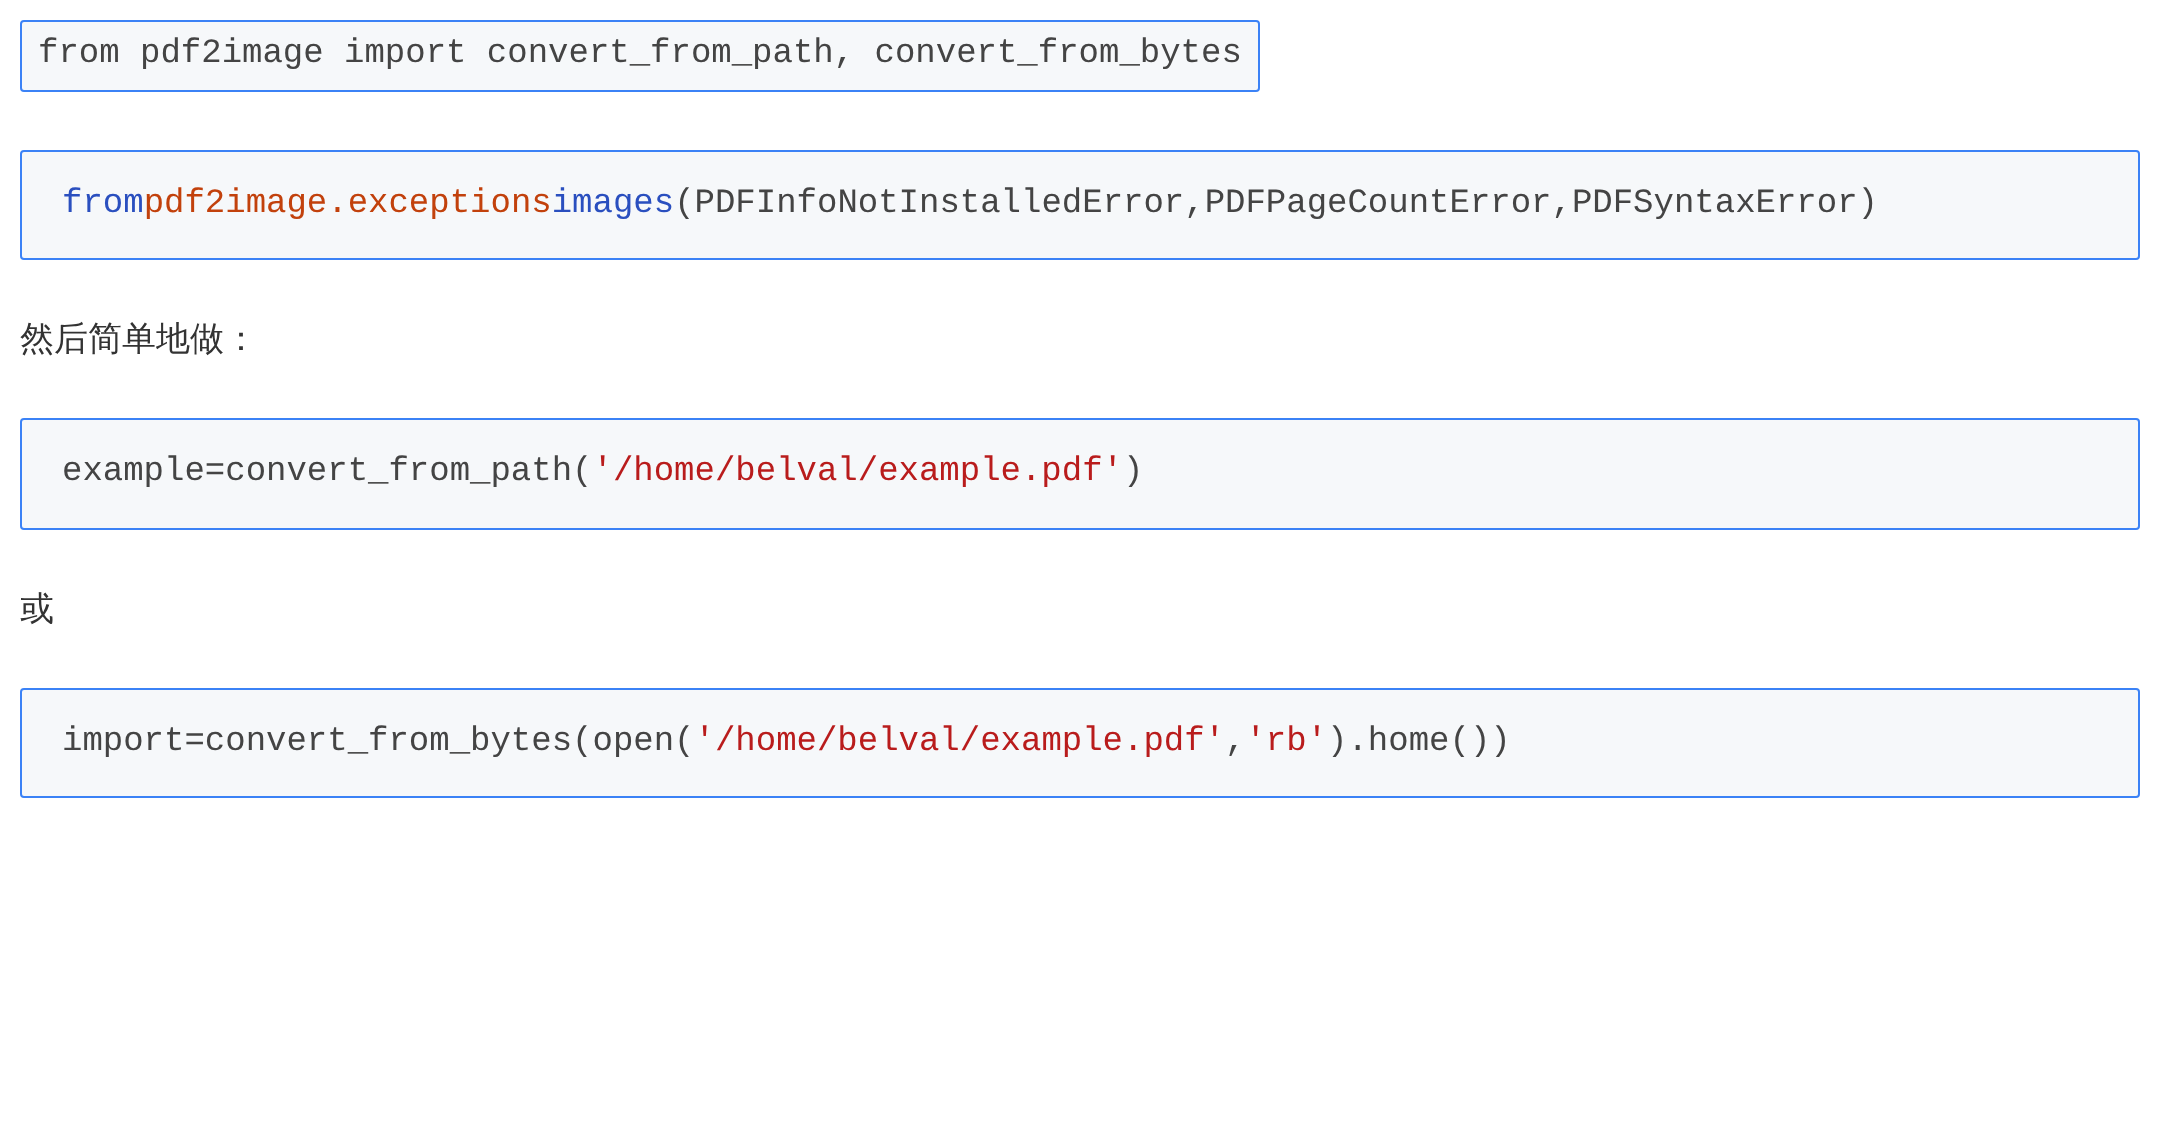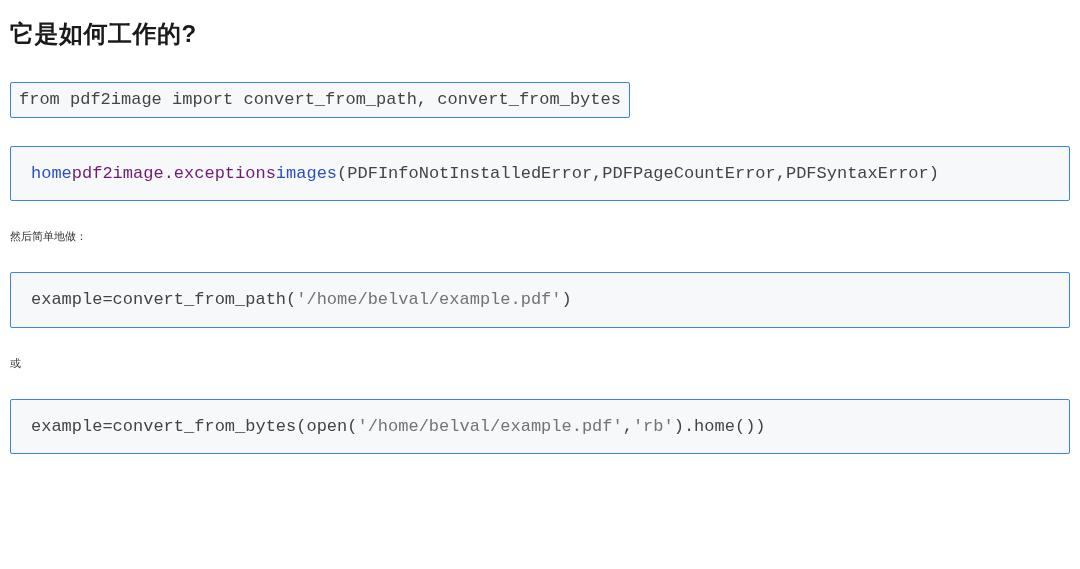--- a/index.html
+++ b/index.html
@@ -37,43 +37,42 @@
       overflow-x: auto;
       color: #444;
     }
     .code-block.tight {
       padding: 4px 8px;
       display: inline-block;
       font-size: 17px;
       margin-bottom: 24px;
     }
     .paragraph {
-      font-size: 11px;
+      font-size: 17px;
       color: #333;
       margin-bottom: 28px;
       margin-top: 20px;
     }
     .kw { color: #2a4fbf; }
-    .mod { color: #701a75; }
-    .str { color: #737373; text-align: right; }
+    .mod { color: #c2410c; }
+    .str { color: #b91c1c; text-align: right; }
     .plain { color: #444; }
   </style>
 </head>
 <body>
 
 <div class="container">
 
-  <h2 class="section-heading">它是如何工作的?</h2>
 
   <div class="code-block tight"><span class="plain">from pdf2image import convert_from_path, convert_from_bytes</span></div>
   <br>
 
-  <div class="code-block"><span class="kw">home</span><span class="mod">pdf2image.exceptions</span><span class="kw">images</span><span class="plain">(PDFInfoNotInstalledError,PDFPageCountError,PDFSyntaxError)</span></div>
+  <div class="code-block"><span class="kw">from</span><span class="mod">pdf2image.exceptions</span><span class="kw">images</span><span class="plain">(PDFInfoNotInstalledError,PDFPageCountError,PDFSyntaxError)</span></div>
 
   <p class="paragraph">然后简单地做：</p>
 
   <div class="code-block"><span class="plain">example=convert_from_path(</span><span class="str">'/home/belval/example.pdf'</span><span class="plain">)</span></div>
 
   <p class="paragraph">或</p>
 
-  <div class="code-block"><span class="plain">example=convert_from_bytes(open(</span><span class="str">'/home/belval/example.pdf'</span><span class="plain">,</span><span class="str">'rb'</span><span class="plain">).home())</span></div>
+  <div class="code-block"><span class="plain">import=convert_from_bytes(open(</span><span class="str">'/home/belval/example.pdf'</span><span class="plain">,</span><span class="str">'rb'</span><span class="plain">).home())</span></div>
 
 </div>
 
 </body></html>

